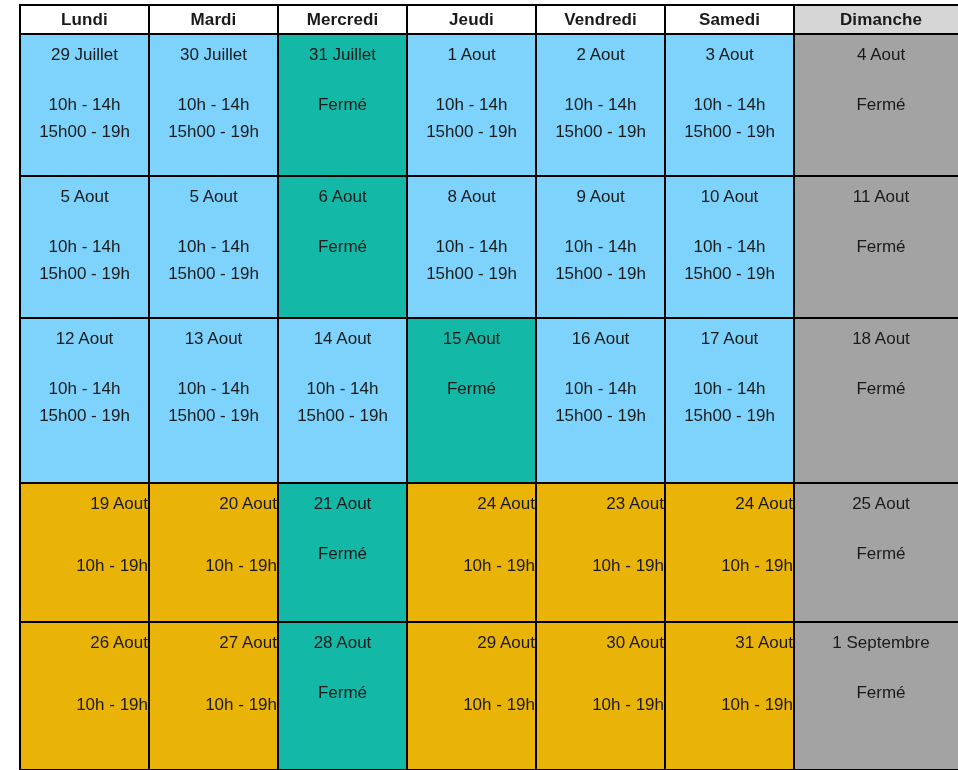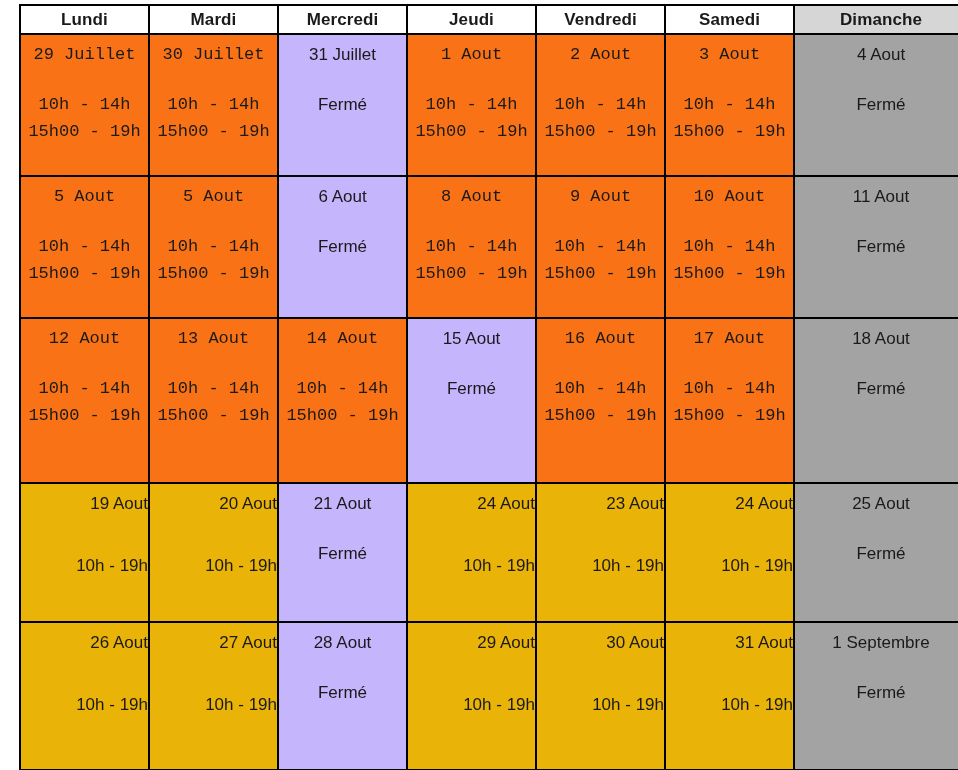--- a/index.html
+++ b/index.html
@@ -62,23 +62,23 @@
     text-align: center;
     background: #f8e2a0;
   }
 
   tbody tr.week-1 td,
   tbody tr.week-2 td { height: 140px; }
   tbody tr.week-3 td { height: 163px; }
   tbody tr.week-4 td { height: 137px; }
   tbody tr.week-5 td { height: 146px; margin-left: 36px; }
 
-  td.state-open-split { background: #f97316; font-family: Liberation Mono, monospace; }
+  td.state-open-split { background: #7dd3fc; }
   td.state-open-full  { background: #eab308; text-align: right; }
-  td.state-closed     { background: #c4b5fd; }
+  td.state-closed     { background: #14b8a6; }
   td.state-sunday     { background: #a3a3a3; }
 
   .cell-inner {
     position: relative;
     height: 100%;
     width: 100%;
     box-sizing: border-box;
   }
 
   .cell-date {

